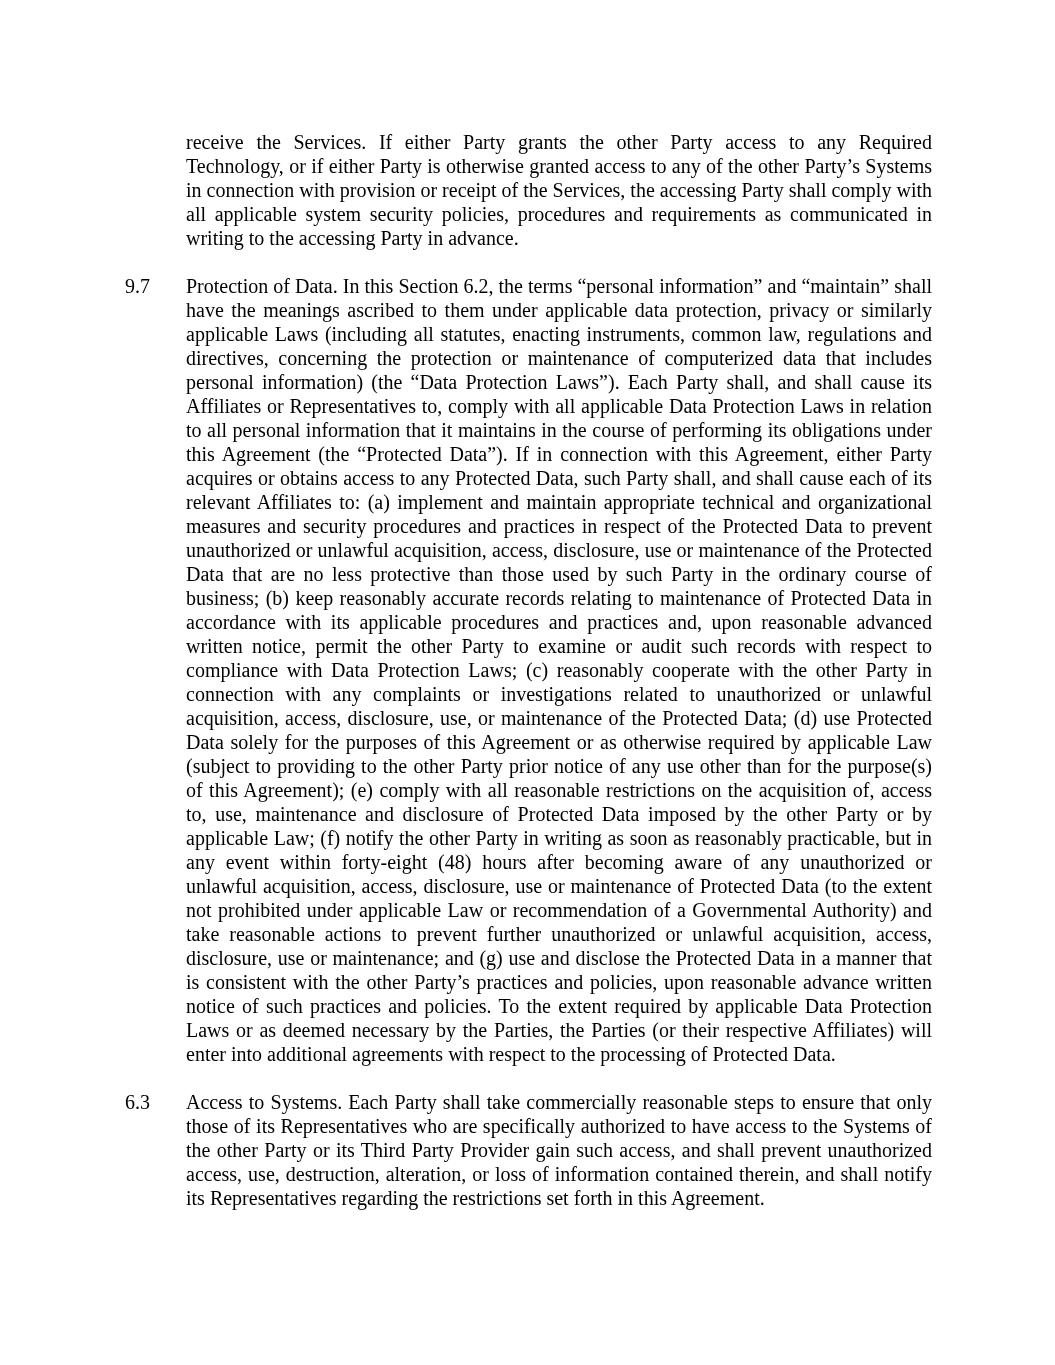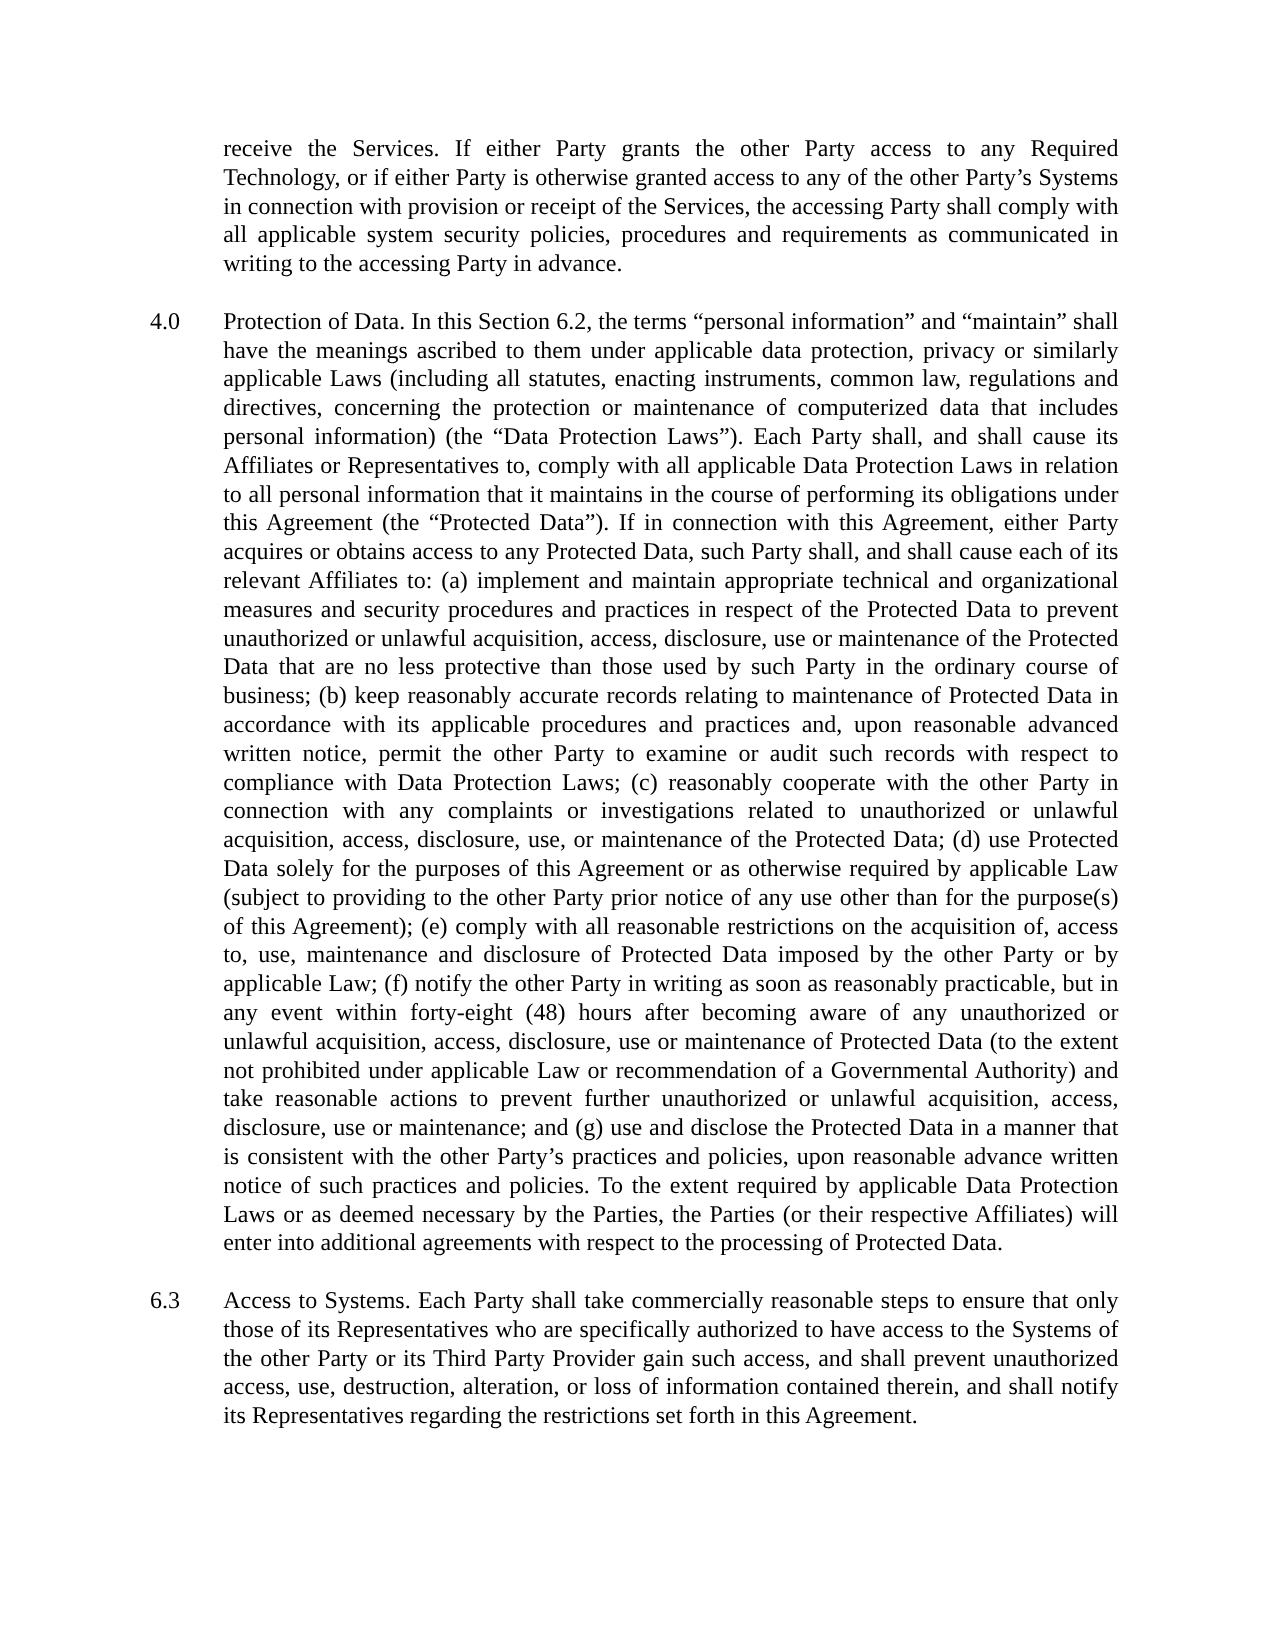--- a/index.html
+++ b/index.html
@@ -11,21 +11,21 @@
     width: 1055px;
     height: 1365px;
     position: relative;
     font-family: "Liberation Serif", "DejaVu Serif", serif;
     color: #000000;
     overflow: hidden;
   }
   .page {
     position: absolute;
     left: 125px;
-    top: 112px;
+    top: 130px;
     width: 807px;
   }
   .para {
     display: flex;
     margin: 0 0 24px 0;
   }
   .para:last-child {
     margin-bottom: 0;
   }
   .para-num {
@@ -46,21 +46,21 @@
 </head>
 <body>
 
 <div class="page">
   <div>
       <div class="para">
         <div class="para-num"></div>
         <div class="para-text"><span>receive the Services.  If either Party grants the other Party access to any Required Technology, or if either Party is otherwise granted access to any of the other Party’s Systems in connection with provision or receipt of the Services, the accessing Party shall comply with all applicable system security policies, procedures and requirements as communicated in writing to the accessing Party in advance.</span></div>
       </div>
       <div class="para">
-        <div class="para-num">4.0</div>
+        <div class="para-num">9.7</div>
         <div class="para-text"><span class="u">Protection of Data</span><span>.  In this </span><span class="u">Section 6.2</span><span>, the terms “personal information” and “maintain” shall have the meanings ascribed to them under applicable data protection, privacy or similarly applicable Laws (including all statutes, enacting instruments, common law, regulations and directives, concerning the protection or maintenance of computerized data that includes personal information) (the “</span><span class="u">Data Protection Laws</span><span>”).  Each Party shall, and shall cause its Affiliates or Representatives to, comply with all applicable Data Protection Laws in relation to all personal information that it maintains in the course of performing its obligations under this Agreement (the “</span><span class="u">Protected Data</span><span>”).  If in connection with this Agreement, either Party acquires or obtains access to any Protected Data, such Party shall, and shall cause each of its relevant Affiliates to: (a) implement and maintain appropriate technical and organizational measures and security procedures and practices in respect of the Protected Data to prevent unauthorized or unlawful acquisition, access, disclosure, use or maintenance of the Protected Data that are no less protective than those used by such Party in the ordinary course of business; (b) keep reasonably accurate records relating to maintenance of Protected Data in accordance with its applicable procedures and practices and, upon reasonable advanced written notice, permit the other Party to examine or audit such records with respect to compliance with Data Protection Laws; (c) reasonably cooperate with the other Party in connection with any complaints or investigations related to unauthorized or unlawful acquisition, access, disclosure, use, or maintenance of the Protected Data; (d) use Protected Data solely for the purposes of this Agreement or as otherwise required by applicable Law (subject to providing to the other Party prior notice of any use other than for the purpose(s) of this Agreement); (e) comply with all reasonable restrictions on the acquisition of, access to, use, maintenance and disclosure of Protected Data imposed by the other Party or by applicable Law; (f) notify the other Party in writing as soon as reasonably practicable, but in any event within forty-eight (48) hours after becoming aware of any unauthorized or unlawful acquisition, access, disclosure, use or maintenance of Protected Data (to the extent not prohibited under applicable Law or recommendation of a Governmental Authority) and take reasonable actions to prevent further unauthorized or unlawful acquisition, access, disclosure, use or maintenance; and (g) use and disclose the Protected Data in a manner that is consistent with the other Party’s practices and policies, upon reasonable advance written notice of such practices and policies.  To the extent required by applicable Data Protection Laws or as deemed necessary by the Parties, the Parties (or their respective Affiliates) will enter into additional agreements with respect to the processing of Protected Data.</span></div>
       </div>
       <div class="para">
         <div class="para-num">6.3</div>
         <div class="para-text"><span class="u">Access to Systems</span><span>.  Each Party shall take commercially reasonable steps to ensure that only those of its Representatives who are specifically authorized to have access to the Systems of the other Party or its Third Party Provider gain such access, and shall prevent unauthorized access, use, destruction, alteration, or loss of information contained therein, and shall notify its Representatives regarding the restrictions set forth in this Agreement.</span></div>
       </div>
     </div>
 </div>
 
 </body></html>

